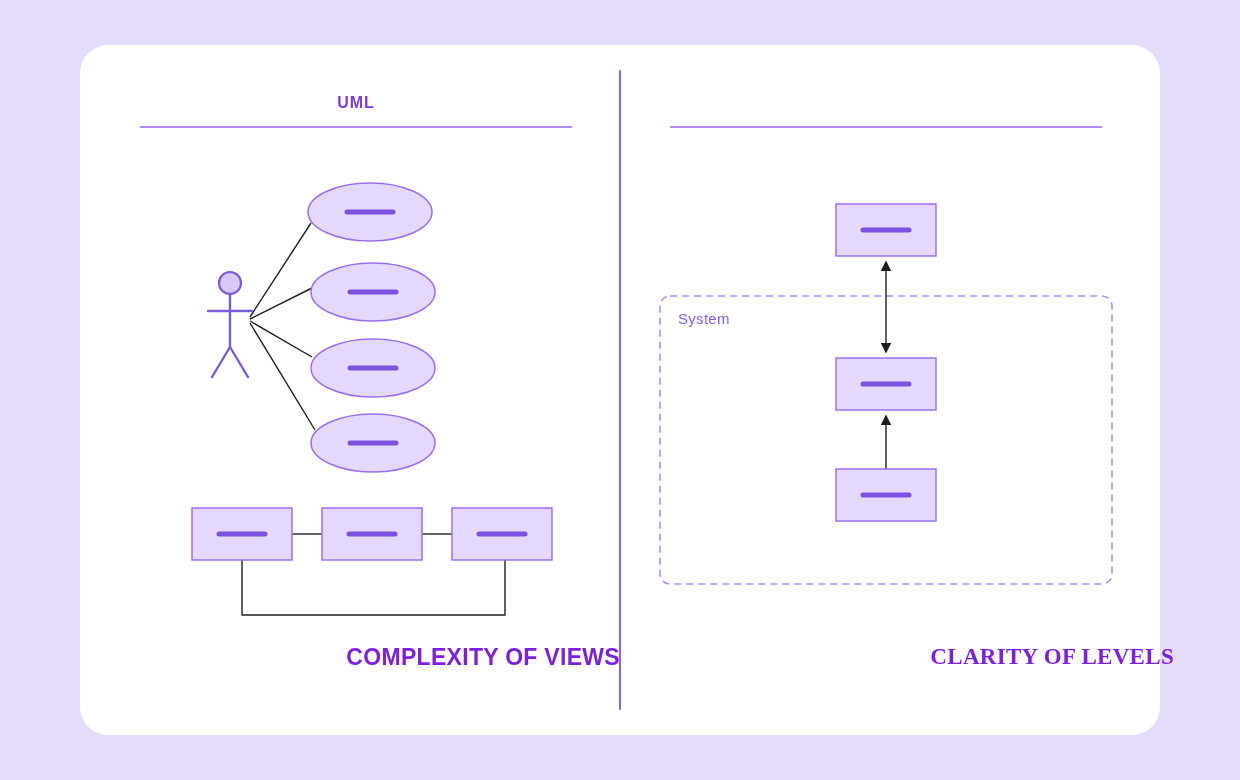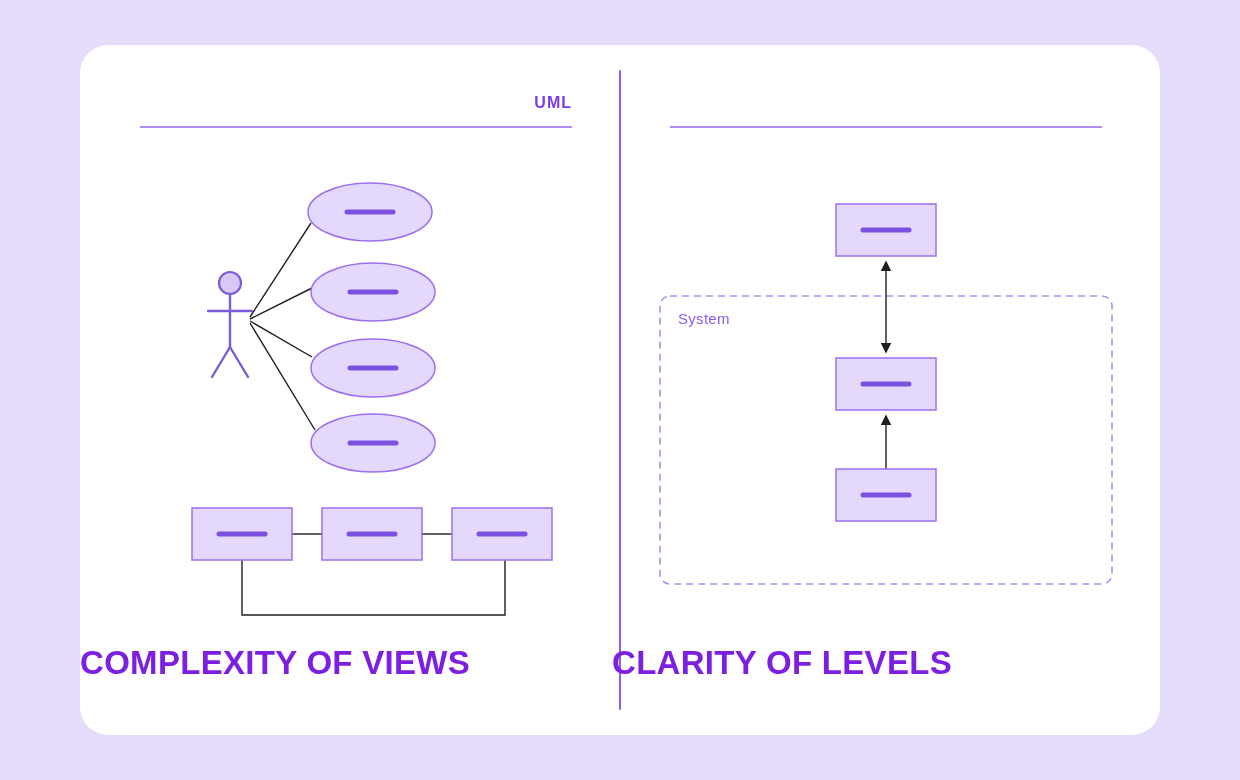--- a/index.html
+++ b/index.html
@@ -18,39 +18,39 @@
   }
   .card{
     position:absolute;left:80px;top:45px;width:1080px;height:690px;
     background:var(--card_bg);border-radius:28px;
   }
   .diagram-svg{position:absolute;left:0;top:0;width:1080px;height:690px;}
   .panel-title{
     position:absolute;top:49px;text-align:center;
     font-size:16px;font-weight:700;letter-spacing:1px;color:var(--accent);
   }
-  .panel-title.left{left:60px;width:432px;text-align:right;}
+  .panel-title.left{left:60px;width:432px;}
   .panel-title.right{left:590px;width:432px;}
   .title-rule{position:absolute;top:81px;height:1.5px;background:var(--rule);}
   .title-rule.left{left:60px;width:432px;}
   .title-rule.right{left:590px;width:432px;}
   .divider{
     position:absolute;left:539px;top:25px;width:2px;height:640px;
     background:var(--divider);border-radius:1px;
   }
   .system-label{
     position:absolute;left:598px;top:265px;
     font-size:15px;font-weight:400;color:var(--system_label);letter-spacing:0.3px;
   }
   .caption{
-    position:absolute;top:599px;text-align:left;
-    font-size:33px;font-weight:800;letter-spacing:0.3px;color:var(--caption);
+    position:absolute;top:599px;text-align:right;
+    font-size:23px;font-weight:800;letter-spacing:0.3px;color:var(--caption);
   }
   .caption.left{left:0;width:540px;}
-  .caption.right{left:532px;width:540px;}
+  .caption.right{left:554px;width:540px;font-family:Liberation Serif, serif;}
   
   .node{fill:var(--shape_fill);stroke:var(--shape_stroke);stroke-width:1.5;}
   .node-dash{stroke:var(--dash);stroke-width:5;stroke-linecap:round;}
   .connector{stroke:var(--connector);stroke-width:1.4;fill:none;}
   .actor-line{stroke:var(--actor);stroke-width:2.4;fill:none;stroke-linecap:round;}
   .actor-head{fill:var(--actor_head);stroke:var(--actor);stroke-width:2.2;}
   .dashed-box{fill:none;stroke:var(--rule);stroke-width:1.6;stroke-dasharray:7 5;}
   .arrowhead{fill:var(--connector);}
 </style>
 </head>

